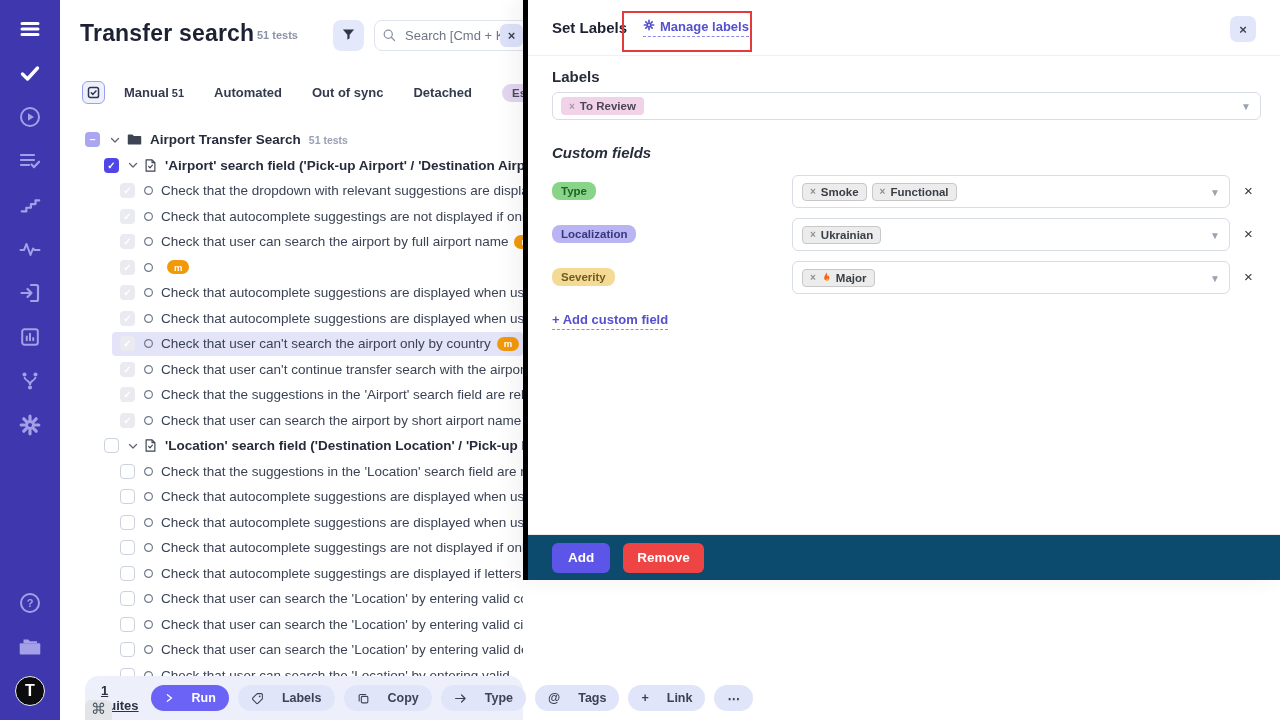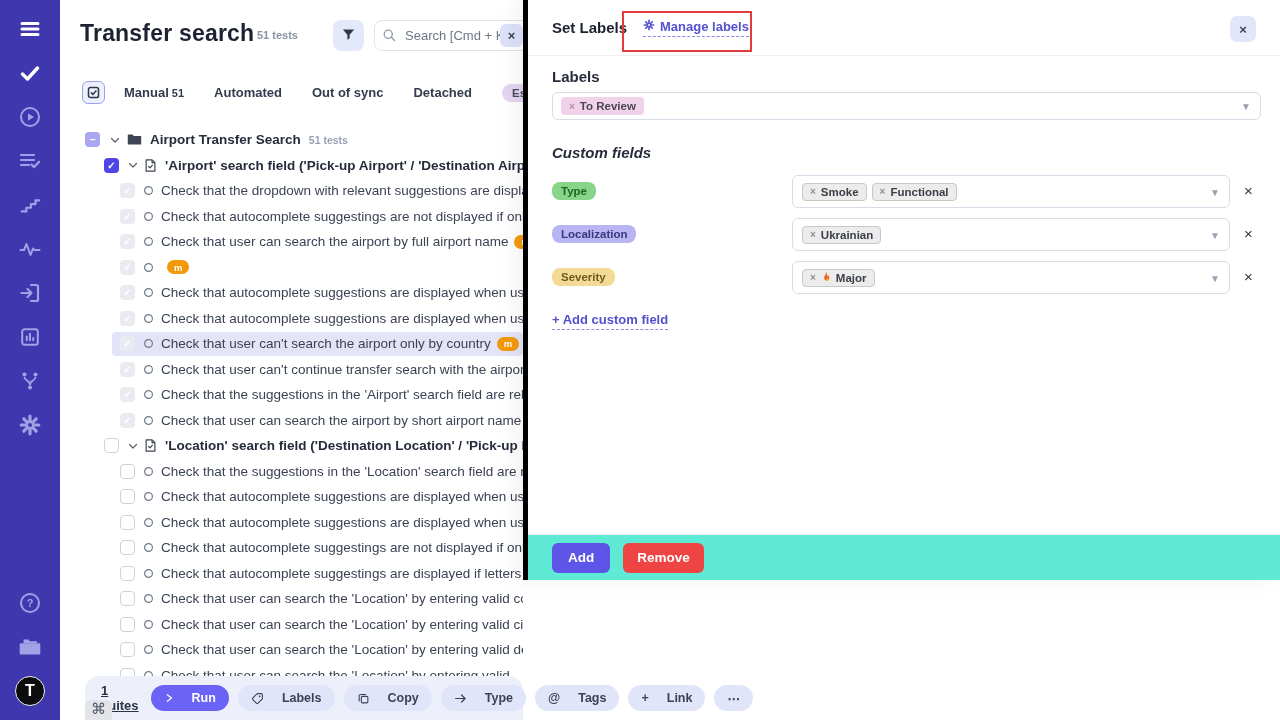--- a/index.html
+++ b/index.html
@@ -101,21 +101,21 @@
   .chip-sev  { background:#f3db96; color:#705a1e; }
   .cf-select { position:absolute; left:240px; top:0; width:438px; height:33px; border:1px solid #d8dce6; border-radius:6px;
     display:flex; align-items:center; gap:5px; padding:0 9px; cursor:pointer; }
   .gtag { background:#ececec; border:1px solid #c8c8c8; color:#3a3f47; font-size:11.5px; font-weight:600;
     padding:2px 7px; border-radius:4px; display:inline-flex; align-items:center; gap:5px; }
   .gtag .x { color:#8b9098; font-size:10px; cursor:pointer; }
   .cf-x { position:absolute; left:692px; top:7px; color:#30363f; font-size:15px; background:none; border:none; cursor:pointer; }
   .addfield { margin-top:18px; display:inline-block; color:#5450cf; font-size:13px; font-weight:700;
     border-bottom:1px dashed #8b88e8; padding-bottom:2px; cursor:pointer; }
   .rfoot { position:absolute; left:0; right:0; bottom:0; height:46px; border-top:1px solid #ececf1;
-    display:flex; align-items:center; padding:0 24px; gap:13px; background:#5eead4; }
+    display:flex; align-items:center; padding:0 24px; gap:13px; background:#0c4a6e; }
   .btn { height:30px; border:none; border-radius:6px; color:#fff; font-size:13.5px; font-weight:600;
     padding:0 16px; cursor:pointer; font-family:"Liberation Sans",sans-serif; }
   .btn-add { background:#5d55e7; } .btn-remove { background:#ee4444; padding:0 14px;text-align:right; }
 </style>
 </head>
 <body>
 
 <nav class="rail">
   <span class="ic">
     <svg width="24" height="24" viewBox="0 0 24 24">

